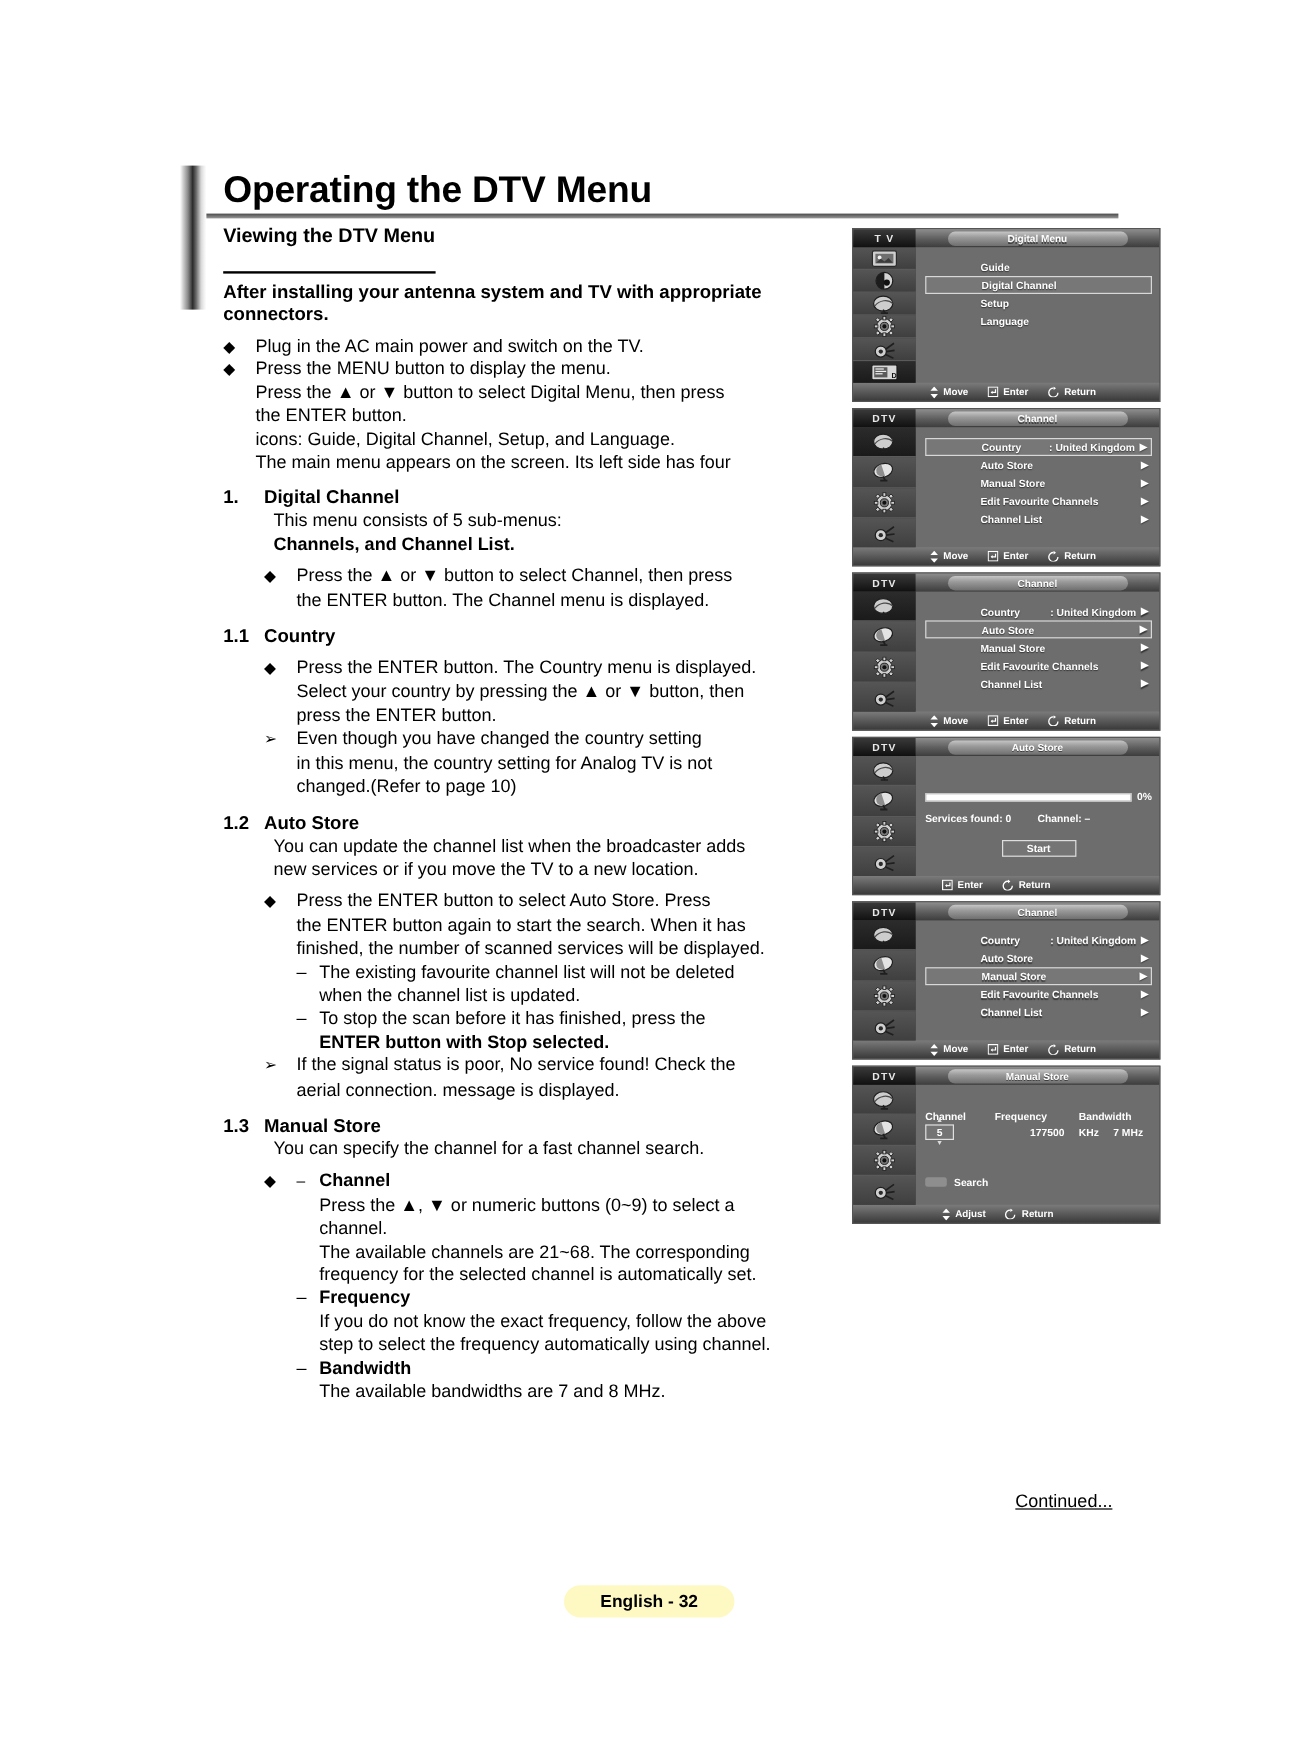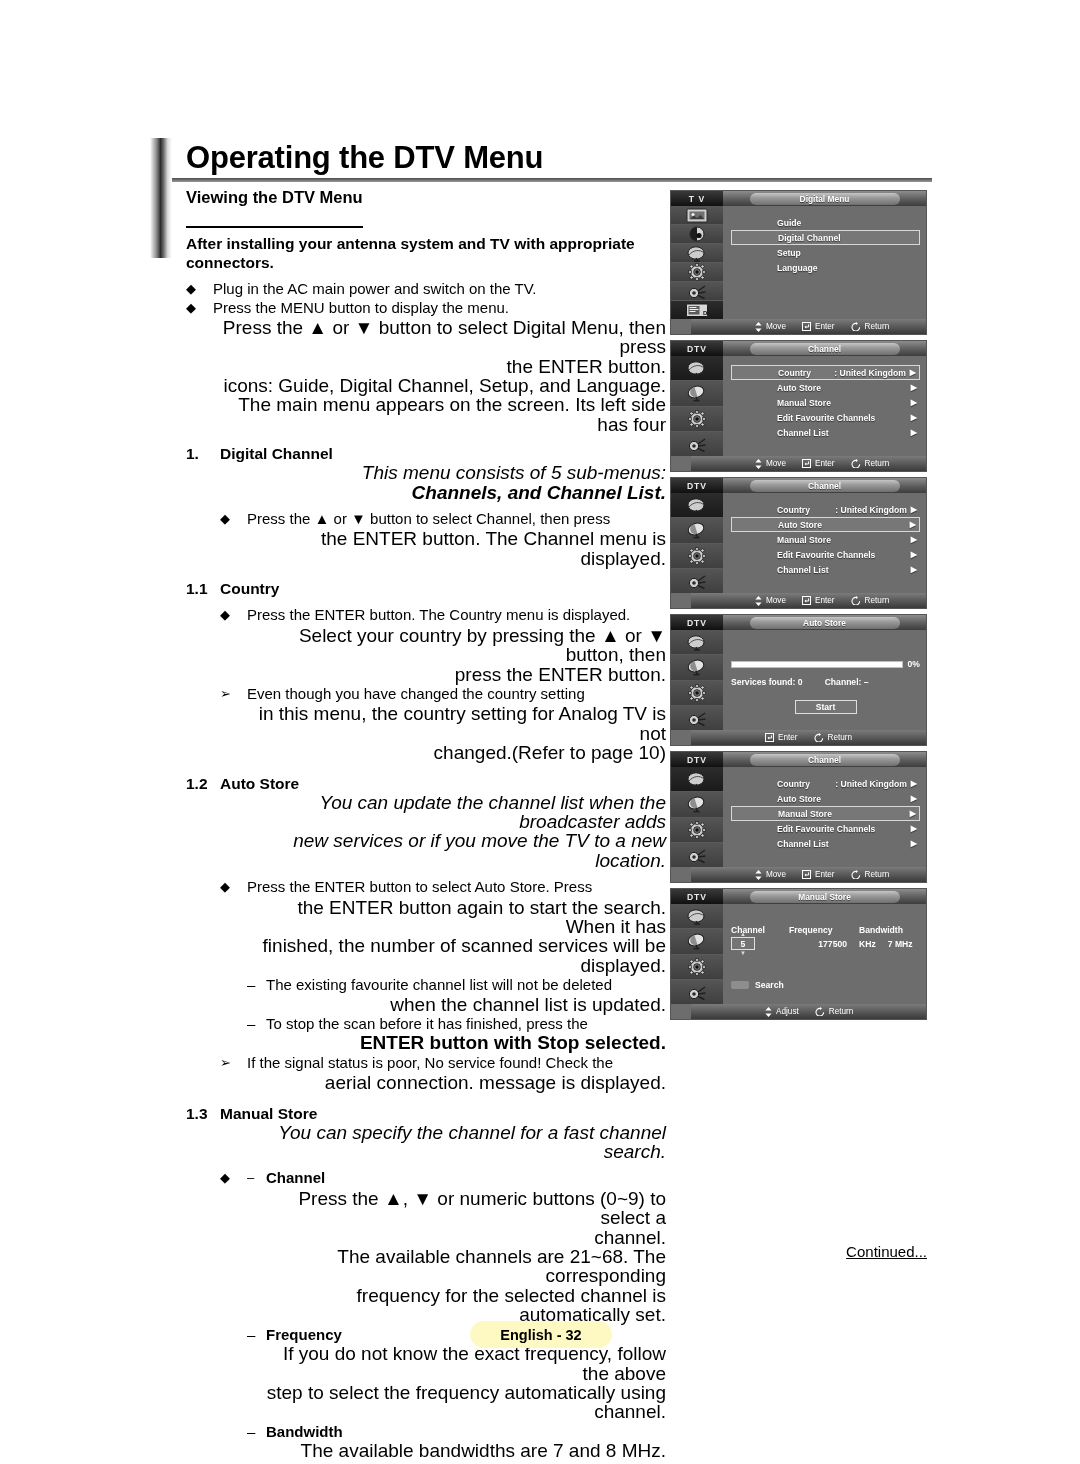--- a/index.html
+++ b/index.html
@@ -44,34 +44,34 @@
   .bl { display: flex; line-height: 19.4px; font-size: 15px; }
   .bl .mk { width: 27px; flex: none; text-align: left; font-size: 13px; }
   .bl .tx { flex: 1; }
   .indent-1 { margin-left: 27px; }
 
   .num-head { display: flex; font-size: 15.5px; font-weight: bold; margin-top: 11px; }
   .num-head .n { width: 34px; flex: none; }
   .sub-head { display: flex; font-size: 15.5px; font-weight: bold; margin-top: 12px; }
   .sub-head .n { width: 34px; flex: none; }
 
-  .body-txt { font-size: 19px; line-height: 19.4px; text-align: right; }
-
-  .grp { margin-left: 32px; font-style: italic; }
+  .body-txt { font-size: 15px; line-height: 19.4px; }
+
+  .grp { margin-left: 42px; }
 
   .bullets { margin-top: 7px; margin-left: 34px; }
   .bullets .bl { margin-bottom: 1px; }
 
   .dash-row { display: flex; font-size: 15px; line-height: 19.4px; }
   .dash-row .mk { width: 19px; flex: none; }
 
   .arrowmk { font-size: 13px; }
 
   
-  .col-right { position: absolute; left: 670px; top: 190px; width: 257px; }
+  .col-right { position: absolute; left: 710px; top: 190px; width: 257px; }
   .tvpanel {
     width: 257px; border: 1px solid #555;
     background: #6d6d6d; margin-bottom: 5px;
     position: relative; font-size: 8.4px; color: #fff;
     font-family: "Liberation Sans", sans-serif;
   }
   .tv-head {
     height: 15px; display: flex; align-items: stretch;
     background: linear-gradient(to bottom, #8d8d8d 0%, #5d5d5d 55%, #3d3d3d 100%);
     position: relative;
@@ -101,21 +101,21 @@
     flex: 1; border-bottom: 1px solid #5a5a5a;
     display: flex; align-items: center; justify-content: center;
     background: linear-gradient(to bottom, #555, #3f3f3f);
   }
   .tv-icons .ic.active { background: linear-gradient(to bottom, #2c2c2c, #1a1a1a); }
   .tv-icons .ic:last-child { border-bottom: none; }
   .tv-main { flex: 1; position: relative; padding: 9px 6px 4px 8px; }
   .tv-foot {
     height: 15px; display: flex; align-items: center;
     background: linear-gradient(to bottom, #7b7b7b 0%, #5a5a5a 50%, #3a3a3a 100%);
-    padding-left: 64px; gap: 16px; color: #fff; font-size: 8.2px; font-weight: normal; margin-left: 20px;
+    padding-left: 64px; gap: 16px; color: #fff; font-size: 8.2px; font-weight: bold;
   }
   .tv-foot.center { padding-left: 74px; }
   .fitem { display: flex; align-items: center; gap: 4px; }
 
   .menu-row {
     height: 15px; display: flex; align-items: center;
     padding: 0 3px 0 4px; font-weight: bold; font-size: 8.6px;
     color: #fff; text-shadow: 0 1px 1px rgba(0,0,0,.55);
   }
   .menu-row.sel { border: 1px solid #d8d8d8; background: rgba(255,255,255,0.07); }

